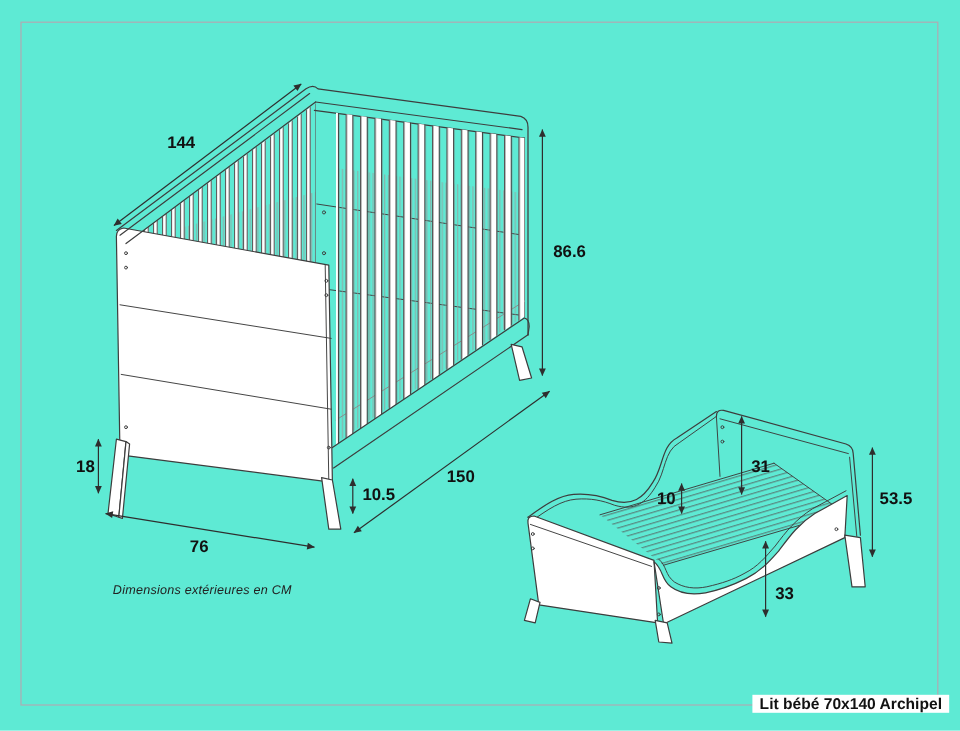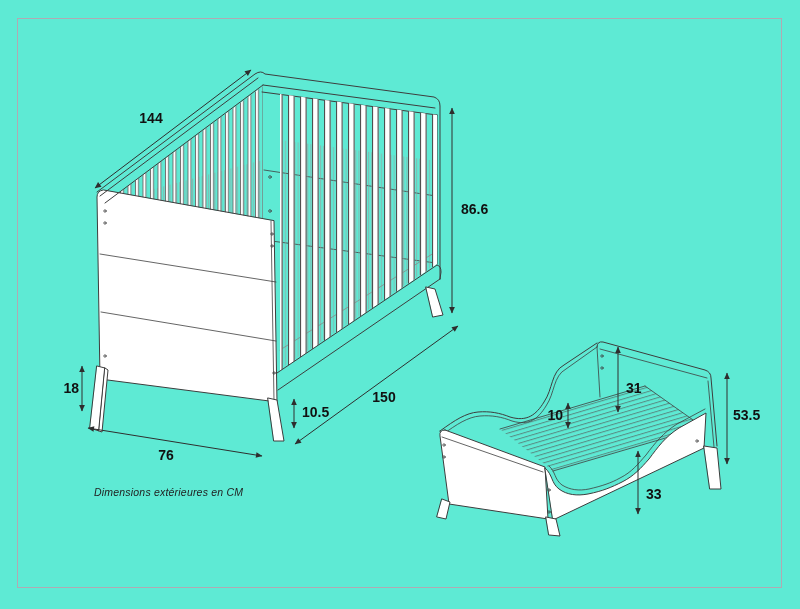--- a/index.html
+++ b/index.html
@@ -163,14 +163,15 @@
     <g>
       <text x="626" y="393" text-anchor="start">31</text>
       <text x="563" y="420" text-anchor="end">10</text>
       <text x="733" y="420" text-anchor="start">53.5</text>
       <text x="646" y="499" text-anchor="start">33</text>
     </g>
   </svg>
 
   <span class="units-note">Dimensions extérieures en CM</span>
 
+  <span class="title-caption">Lit bébé 70x140 Archipel</span>
 
 </div>
 
 </body></html>

